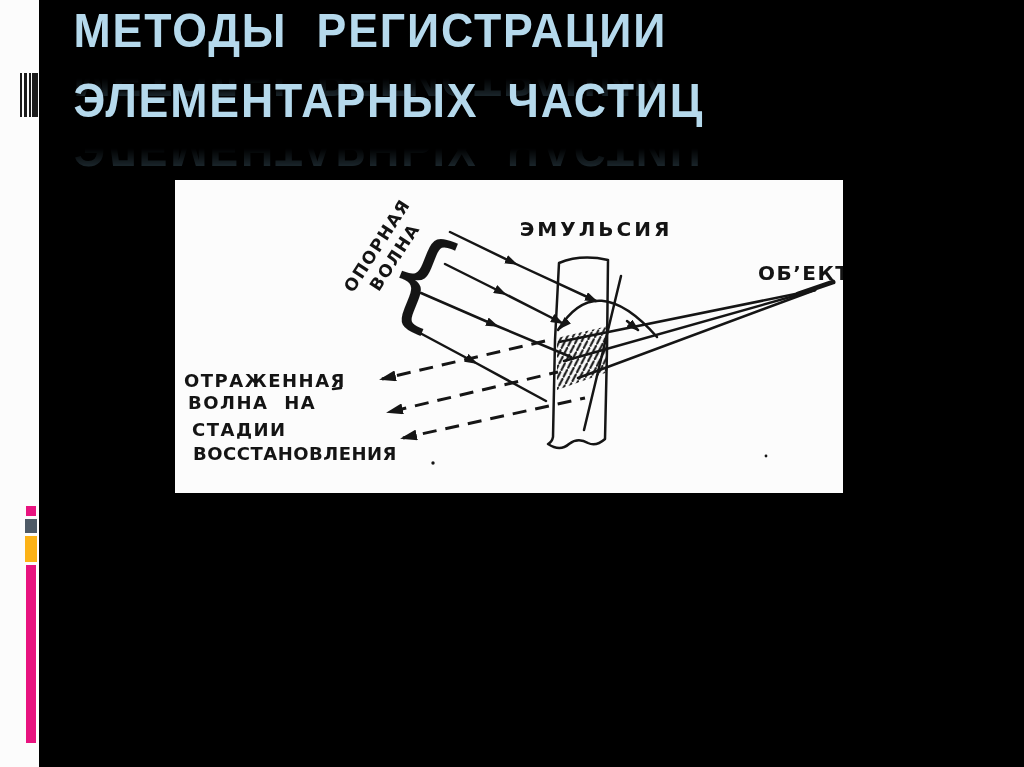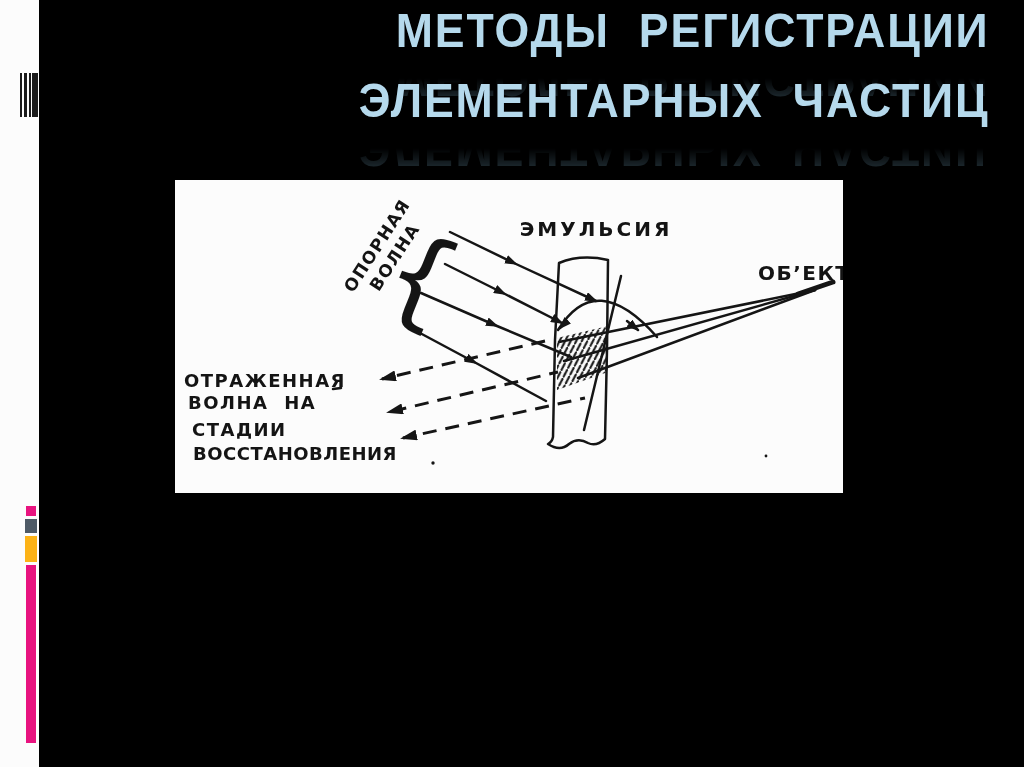--- a/index.html
+++ b/index.html
@@ -14,21 +14,21 @@
   .bc2{left:4px;width:3px;}
   .bc3{left:9px;width:2px;background:#3a3a3a;}
   .bc4{left:12px;width:6px;}
   .mk{position:absolute;}
   .mk-pink-sq{left:26px;top:506px;width:10px;height:10px;background:#e8137f;}
   .mk-slate{left:25px;top:519px;width:12px;height:14px;background:#4e5a66;}
   .mk-yellow{left:25px;top:536px;width:12px;height:26px;background:#fcb216;}
   .mk-pink-bar{left:26px;top:565px;width:10px;height:178px;background:#e8137f;}
 
   
-  .title{position:absolute;left:39px;right:0;top:0;text-align:right;padding-top:7px;}
+  .title{position:absolute;left:39px;right:0;top:0;text-align:left;padding-top:7px;}
   .tl{font-weight:700;font-size:48px;line-height:48px;letter-spacing:2px;word-spacing:16px;
       color:#b5d9ec;transform:scaleX(.93);white-space:nowrap;
       text-shadow:0 2px 3px rgba(0,0,0,.55);}
   .trefl{font-weight:700;font-size:48px;line-height:48px;letter-spacing:2px;word-spacing:16px;
       color:#4a6activity878;color:#4a6878;transform:scale(.93,-1);white-space:nowrap;opacity:.55;
       margin-bottom:-26px;
       -webkit-mask-image:linear-gradient(to bottom,rgba(0,0,0,.9),transparent 52%);
       mask-image:linear-gradient(to bottom,rgba(0,0,0,.9),transparent 52%);}
 
   

